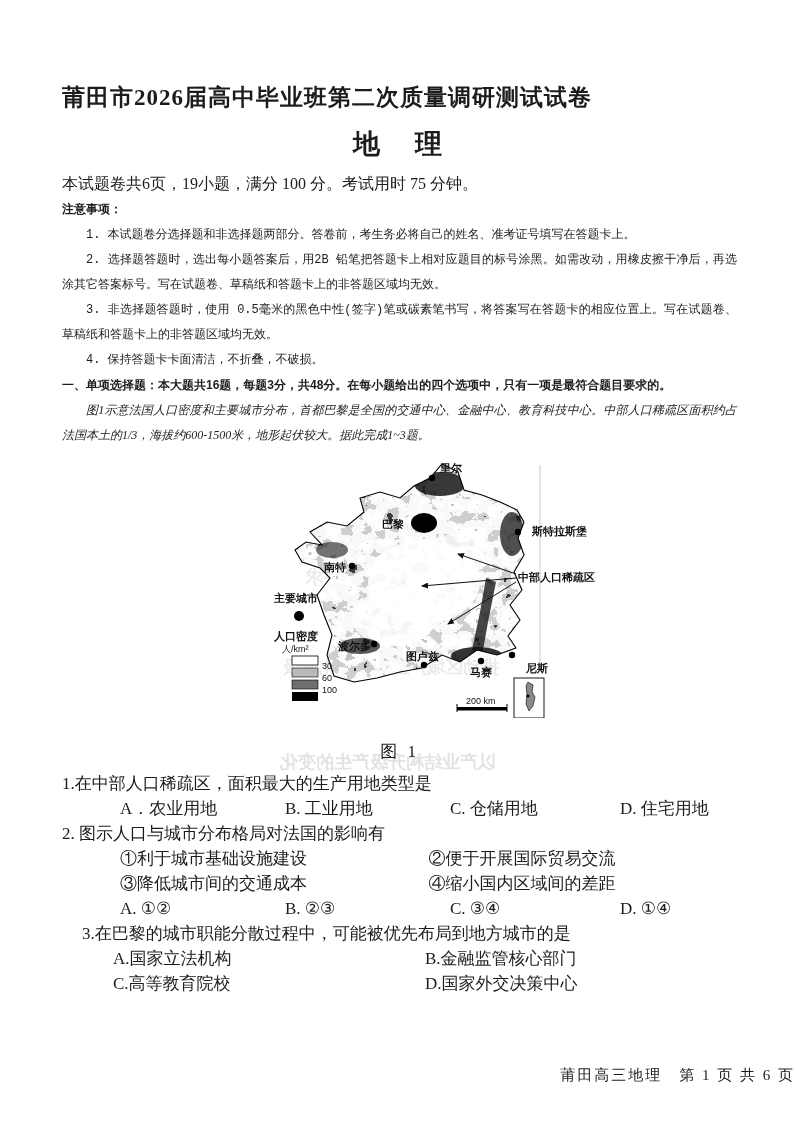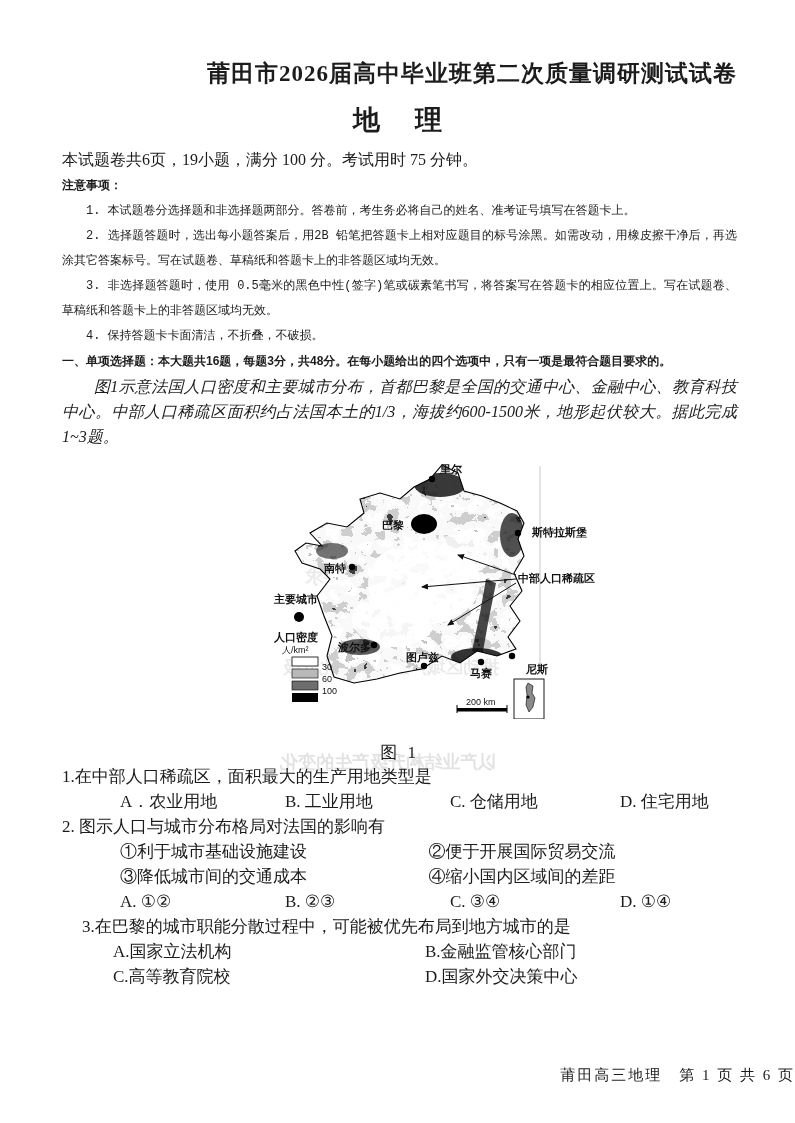--- a/index.html
+++ b/index.html
@@ -2,31 +2,31 @@
 <html><head>
 <meta charset="utf-8">
 <style>
   html,body{margin:0;padding:0;background:#e9e9e9;}
   .page{
     position:relative; width:795px; height:1123px; margin:0 auto;
     background:#ffffff; overflow:hidden;
     font-family:"Liberation Serif", serif; color:#1c1c1c;
   }
   .content{position:absolute; left:62px; top:0; width:675px;}
-  .title{margin-top:58px; text-align:right; font-size:23px; font-weight:bold; letter-spacing:1px;}
+  .title{margin-top:82px; text-align:left; font-size:23px; font-weight:bold; letter-spacing:1px;}
   .subject{margin-top:13px; text-align:center; font-size:27px; font-weight:bold; letter-spacing:4px;}
   .exam-info{margin-top:12px; text-align:left; font-size:16px;}
   .notices{margin-top:3px; font-family:Liberation Mono, monospace; font-size:12px; line-height:25px;}
   .notices-heading{font-weight:bold;}
   .notice-item{text-indent:2em; text-align:justify;}
   .section-heading{font-family:"Liberation Sans", sans-serif; font-weight:bold; font-size:12px; line-height:25px; text-align:justify;}
-  .intro{font-size:16px; line-height:25px; text-indent:2em; text-align:justify; font-style:italic;}
+  .intro{font-size:12px; line-height:25px; text-indent:2em; text-align:justify; font-style:italic;}
   .figure-wrap{position:relative; margin:2px 0 0 210px; width:345px; height:268px;}
   .figure-caption{text-align:center; font-size:17px; margin-top:22px; letter-spacing:3px;}
-  .questions{font-size:17px; line-height:25px;}
+  .questions{font-size:17px; line-height:25px;margin-top:8px;}
   .q-stem{margin:0;}
   .opts4{display:flex; padding-left:58px;}
   .opts4 span:nth-child(1){width:165px;}
   .opts4 span:nth-child(2){width:165px;}
   .opts4 span:nth-child(3){width:170px;}
   .opts2{display:flex; padding-left:58px;}
   .opts2 span{width:330px;}
   .opts2q3{display:flex; padding-left:51px;}
   .opts2q3 span{width:337px;}
   .footer{

